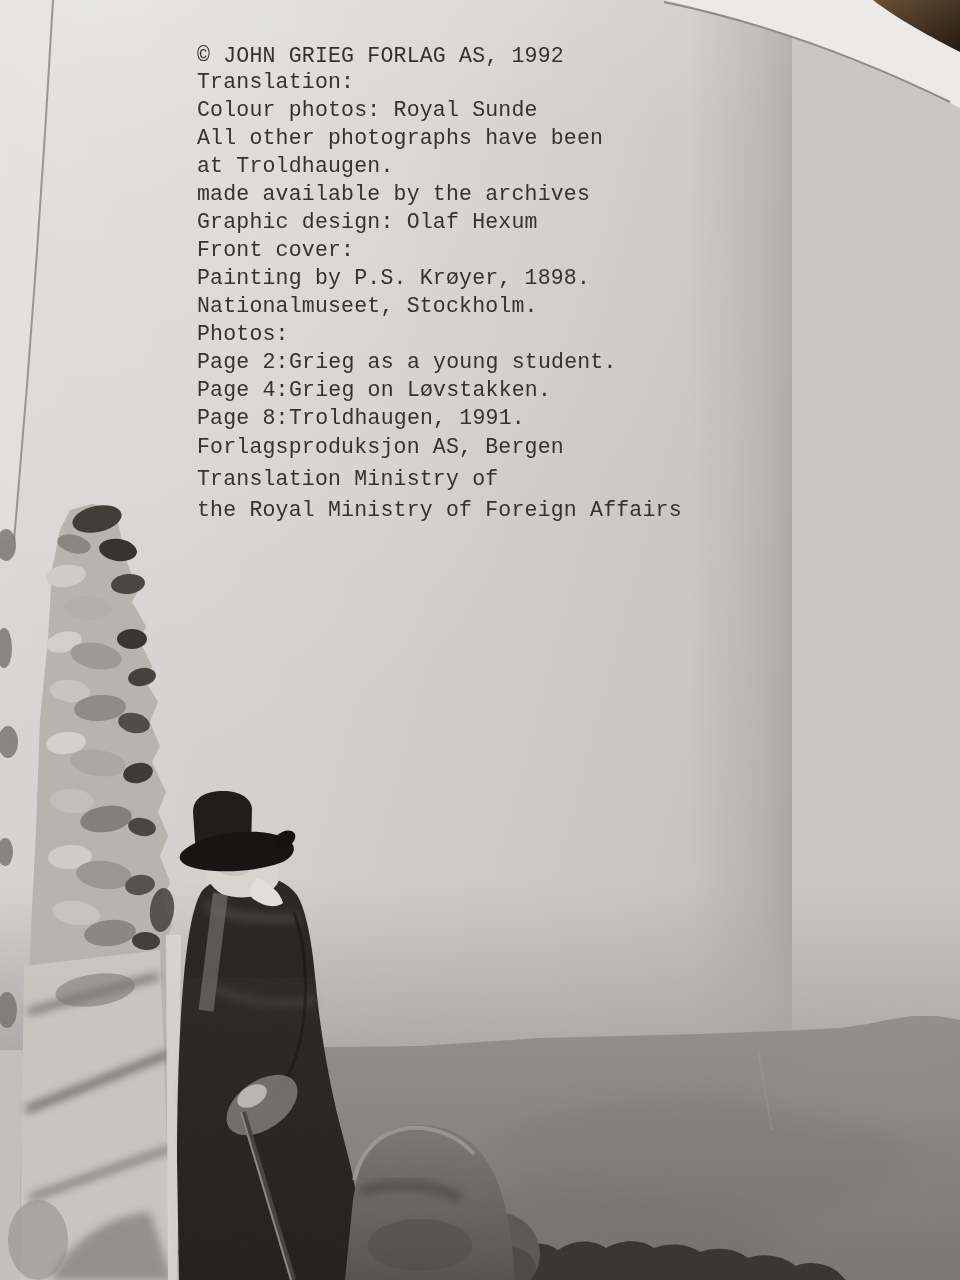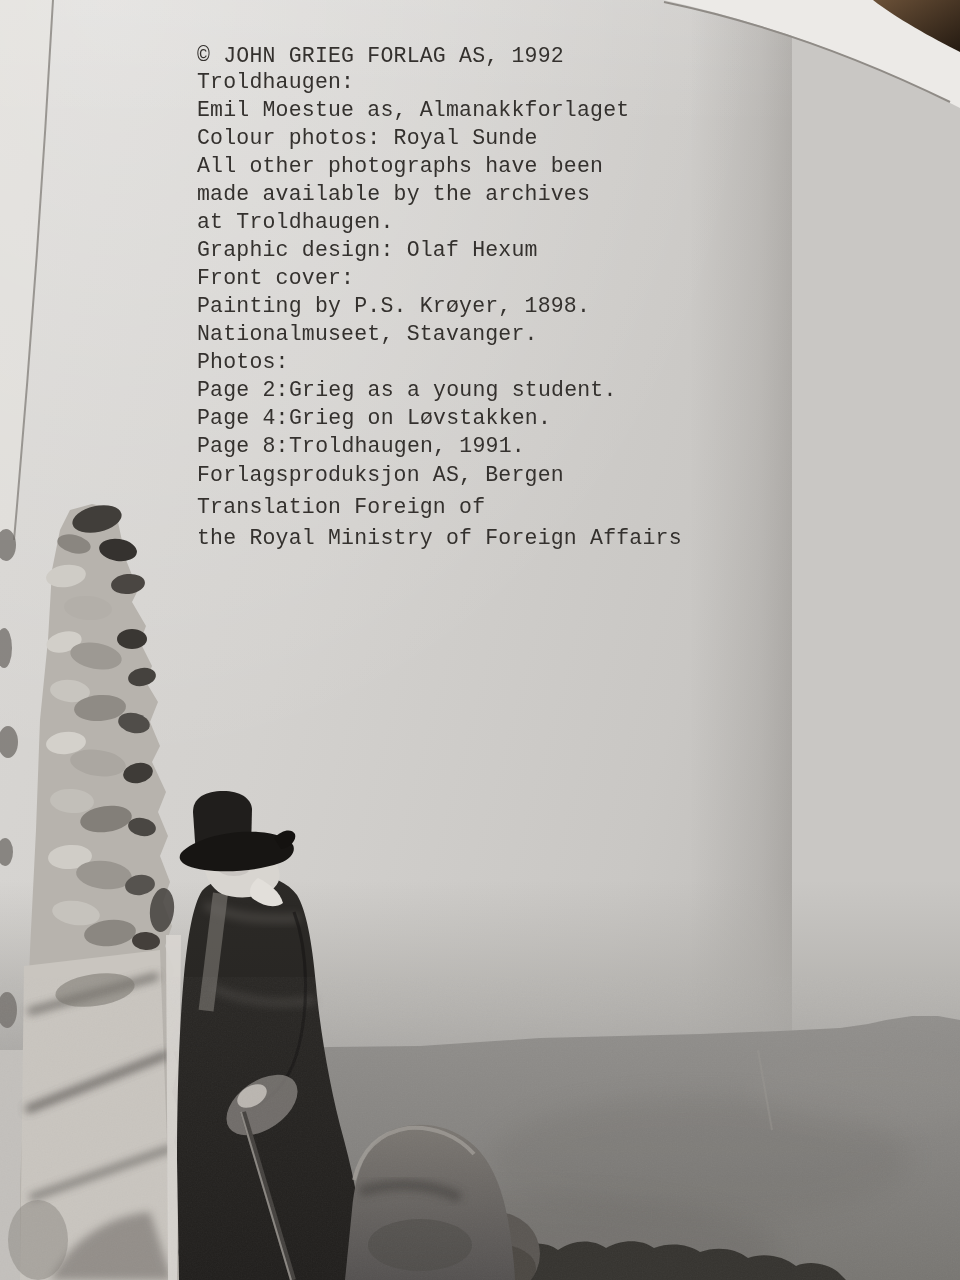--- a/index.html
+++ b/index.html
@@ -188,44 +188,43 @@
 
       <rect x="0" y="1005" width="960" height="275" filter="url(#grain)" opacity="0.06"></rect>
     </g>
   </svg>
 
   <div class="text-col">
     <p class="copyright">
       <span class="line">© JOHN GRIEG FORLAG AS, 1992</span>
     </p>
     <p class="distribution">
-      <span class="line">Troldhaugen:</span>
-      <span class="line">Emil Moestue as, Almanakkforlaget</span>
+      <span class="line">Translation:</span>
     </p>
     <p class="colour">
       <span class="line">Colour photos: Royal Sunde</span>
     </p>
     <p class="archives">
       <span class="line">All other photographs have been</span>
+      <span class="line">at Troldhaugen.</span>
       <span class="line">made available by the archives</span>
-      <span class="line">at Troldhaugen.</span>
     </p>
     <p class="design">
       <span class="line">Graphic design: Olaf Hexum</span>
     </p>
     <p class="cover">
       <span class="line">Front cover:</span>
       <span class="line">Painting by P.S. Krøyer, 1898.</span>
-      <span class="line">Nationalmuseet, Stavanger.</span>
+      <span class="line">Nationalmuseet, Stockholm.</span>
     </p>
     <p class="photos">
       <span class="line">Photos:</span>
       <span class="line"><span class="pl">Page 2:</span><span class="pt">Grieg as a young student.</span></span>
       <span class="line"><span class="pl">Page 4:</span><span class="pt">Grieg on Løvstakken.</span></span>
       <span class="line"><span class="pl">Page 8:</span><span class="pt">Troldhaugen, 1991.</span></span>
     </p>
     <p class="production">
       <span class="line">Forlagsproduksjon AS, Bergen</span>
-      <span class="line">Translation Foreign of</span>
+      <span class="line">Translation Ministry of</span>
       <span class="line">the Royal Ministry of Foreign Affairs</span>
     </p>
   </div>
 </div>
 
 </body></html>

